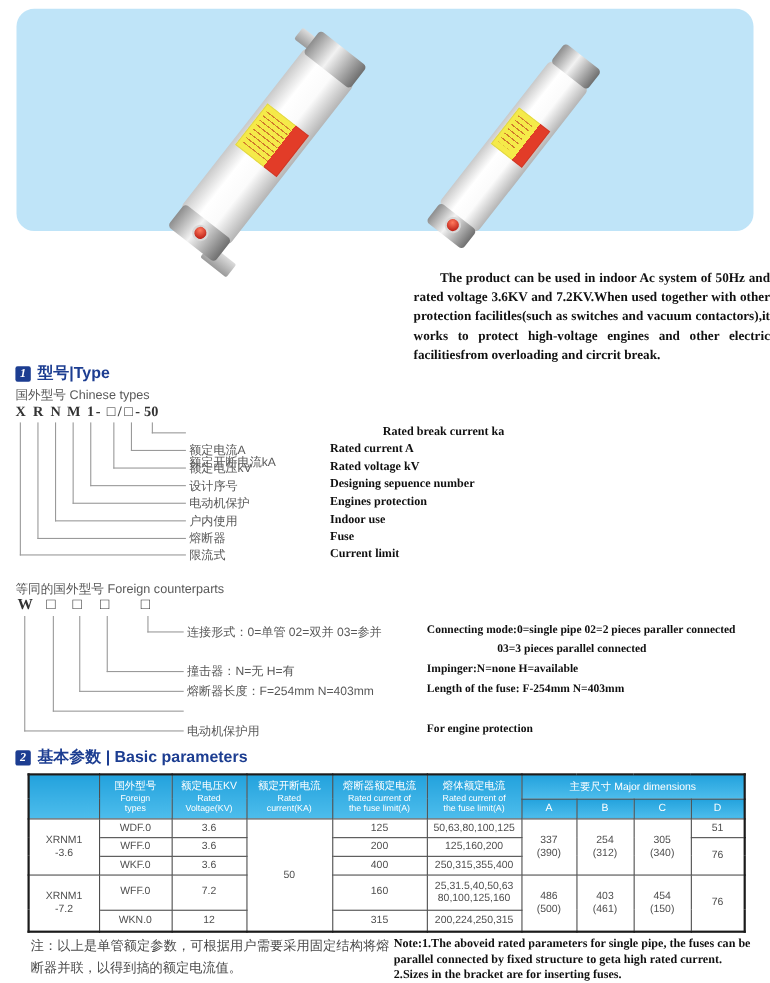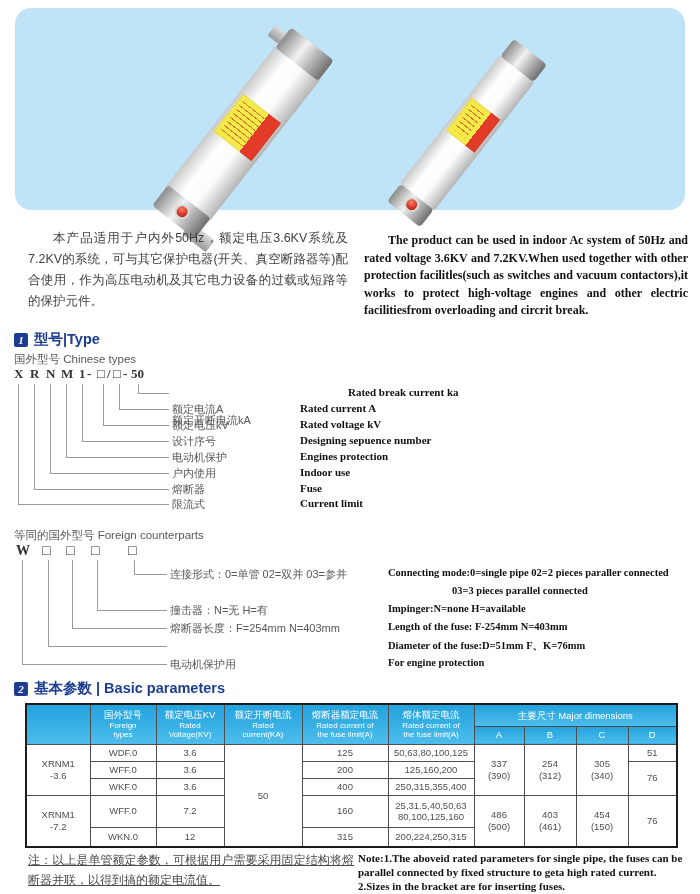--- a/index.html
+++ b/index.html
@@ -22,21 +22,21 @@
   .f-label:after{content:"";position:absolute;left:4px;top:6px;right:16px;bottom:6px;
            background:repeating-linear-gradient(180deg,rgba(180,30,20,.55) 0 1px,transparent 1px 5px);}
   .f-dot{position:absolute;width:11px;height:11px;border-radius:50%;
          background:radial-gradient(circle at 35% 35%,#ff7a5e,#c2271c 70%);
          border:2px solid #d8d8d8;}
   .f-tab{position:absolute;background:linear-gradient(#dcdcdc,#9a9a9a);border-radius:2px;}
 
   
   .intro-zh{position:absolute;left:28px;top:228px;width:320px;margin:0;
             font-size:12.5px;line-height:21px;color:#3f3f3f;text-align:justify;text-indent:2em;}
-  .intro-en{position:absolute;left:360px;top:228px;width:324px;margin:4px;
+  .intro-en{position:absolute;left:360px;top:228px;width:324px;margin:16px;
             font-family:"Liberation Serif",serif;font-weight:bold;font-size:12px;
             line-height:17.5px;color:#111;text-align:justify;text-indent:2em;}
 
   
   .sec{position:absolute;display:flex;align-items:center;gap:6px;}
   .sec-num{display:inline-block;width:14px;height:14px;border-radius:2px;background:#1c3d91;
            color:#fff;font:italic bold 11px "Liberation Serif",serif;text-align:center;line-height:14px;}
   .sec-title{font-weight:bold;font-size:14.5px;color:#1c3d91;white-space:pre;}
   .diagram-sub{position:absolute;left:14px;font-size:11.5px;color:#585858;}
 
@@ -54,21 +54,21 @@
   table{border-collapse:collapse;table-layout:fixed;width:651px;font-size:9.5px;color:#4e4e4e;
         border:2px solid #1b1b1b;}
   th,td{border:1px solid #4e4e4e;padding:0;text-align:center;vertical-align:middle;line-height:1.2;}
   thead th{background:linear-gradient(180deg,#23a2dd,#4dbdec);color:#fff;font-weight:normal;}
   thead .zh{font-size:9.5px;}
   thead .en{font-size:8px;line-height:1.15;white-space:pre-line;}
   .pre{white-space:pre-line;}
 
   
   .note-zh{position:absolute;left:28px;top:851px;width:326px;font-size:12px;line-height:19.5px;
-           color:#4a4a4a;text-align:justify;text-decoration:underline;}
+           color:#4a4a4a;text-align:justify;}
   .note-en{position:absolute;left:358px;top:851px;width:332px;
            font-family:"Liberation Serif",serif;font-weight:bold;font-size:11px;line-height:14px;
            color:#111;white-space:pre-line;}
 </style>
 </head>
 <body>
 
 <div id="page">
 
   <div class="banner">
@@ -83,21 +83,20 @@
     </div>
     <div class="fuse" style="left:430px;top:22px;width:44px;height:206px;transform:rotate(38deg);">
       <div class="f-body"></div>
       <div class="f-cap top" style="height:22px;"></div>
       <div class="f-cap bot" style="height:22px;"></div>
       <div class="f-label" style="top:72px;height:42px;"></div>
       <div class="f-dot" style="bottom:5px;left:15px;"></div>
     </div>
   </div>
 
-  <p class="intro-zh">本产品适用于户内外50Hz，额定电压3.6KV系统及7.2KV的系统，可与其它保护电器(开关、真空断路器等)配合使用，作为高压电动机及其它电力设备的过载或短路等的保护元件。</p>
   <p class="intro-en">The product can be used in indoor Ac system of 50Hz and rated voltage 3.6KV and 7.2KV.When used together with other protection facilitles(such as switches and vacuum contactors),it works to protect high-voltage engines and other electric facilitiesfrom overloading and circrit break.</p>
 
   <div class="sec" style="left:14px;top:330px;">
     <span class="sec-num">1</span>
     <span class="sec-title">型号|Type</span>
   </div>
   <div class="diagram-sub" style="top:352px;">国外型号 Chinese types</div>
 
   <span class="mchar" style="left:14px;top:366px;">X</span>
   <span class="mchar" style="left:30px;top:366px;">R</span>
@@ -154,21 +153,20 @@
 
   <div class="dzh wzh" style="top:567px;">连接形式：0=单管 02=双并 03=参并</div>
   <div class="dzh wzh" style="top:603px;">撞击器：N=无 H=有</div>
   <div class="dzh wzh" style="top:621px;">熔断器长度：F=254mm N=403mm</div>
   <div class="dzh wzh" style="top:657px;">电动机保护用</div>
 
   <div class="den wen" style="top:567px;">Connecting mode:0=single pipe 02=2 pieces paraller connected</div>
   <div class="den wen" style="top:585px;left:452px;">03=3 pieces parallel connected</div>
   <div class="den wen" style="top:603px;">Impinger:N=none H=available</div>
   <div class="den wen" style="top:621px;">Length of the fuse: F-254mm N=403mm</div>
-  <div class="den wen" style="top:639px;">Diameter of the fuse:D=51mm F、K=76mm</div>
   <div class="den wen" style="top:657px;">For engine protection</div>
 
   <div class="sec" style="left:14px;top:679px;">
     <span class="sec-num">2</span>
     <span class="sec-title">基本参数 | Basic parameters</span>
   </div>
 
   <div class="ptable">
     <table>
       <colgroup>

